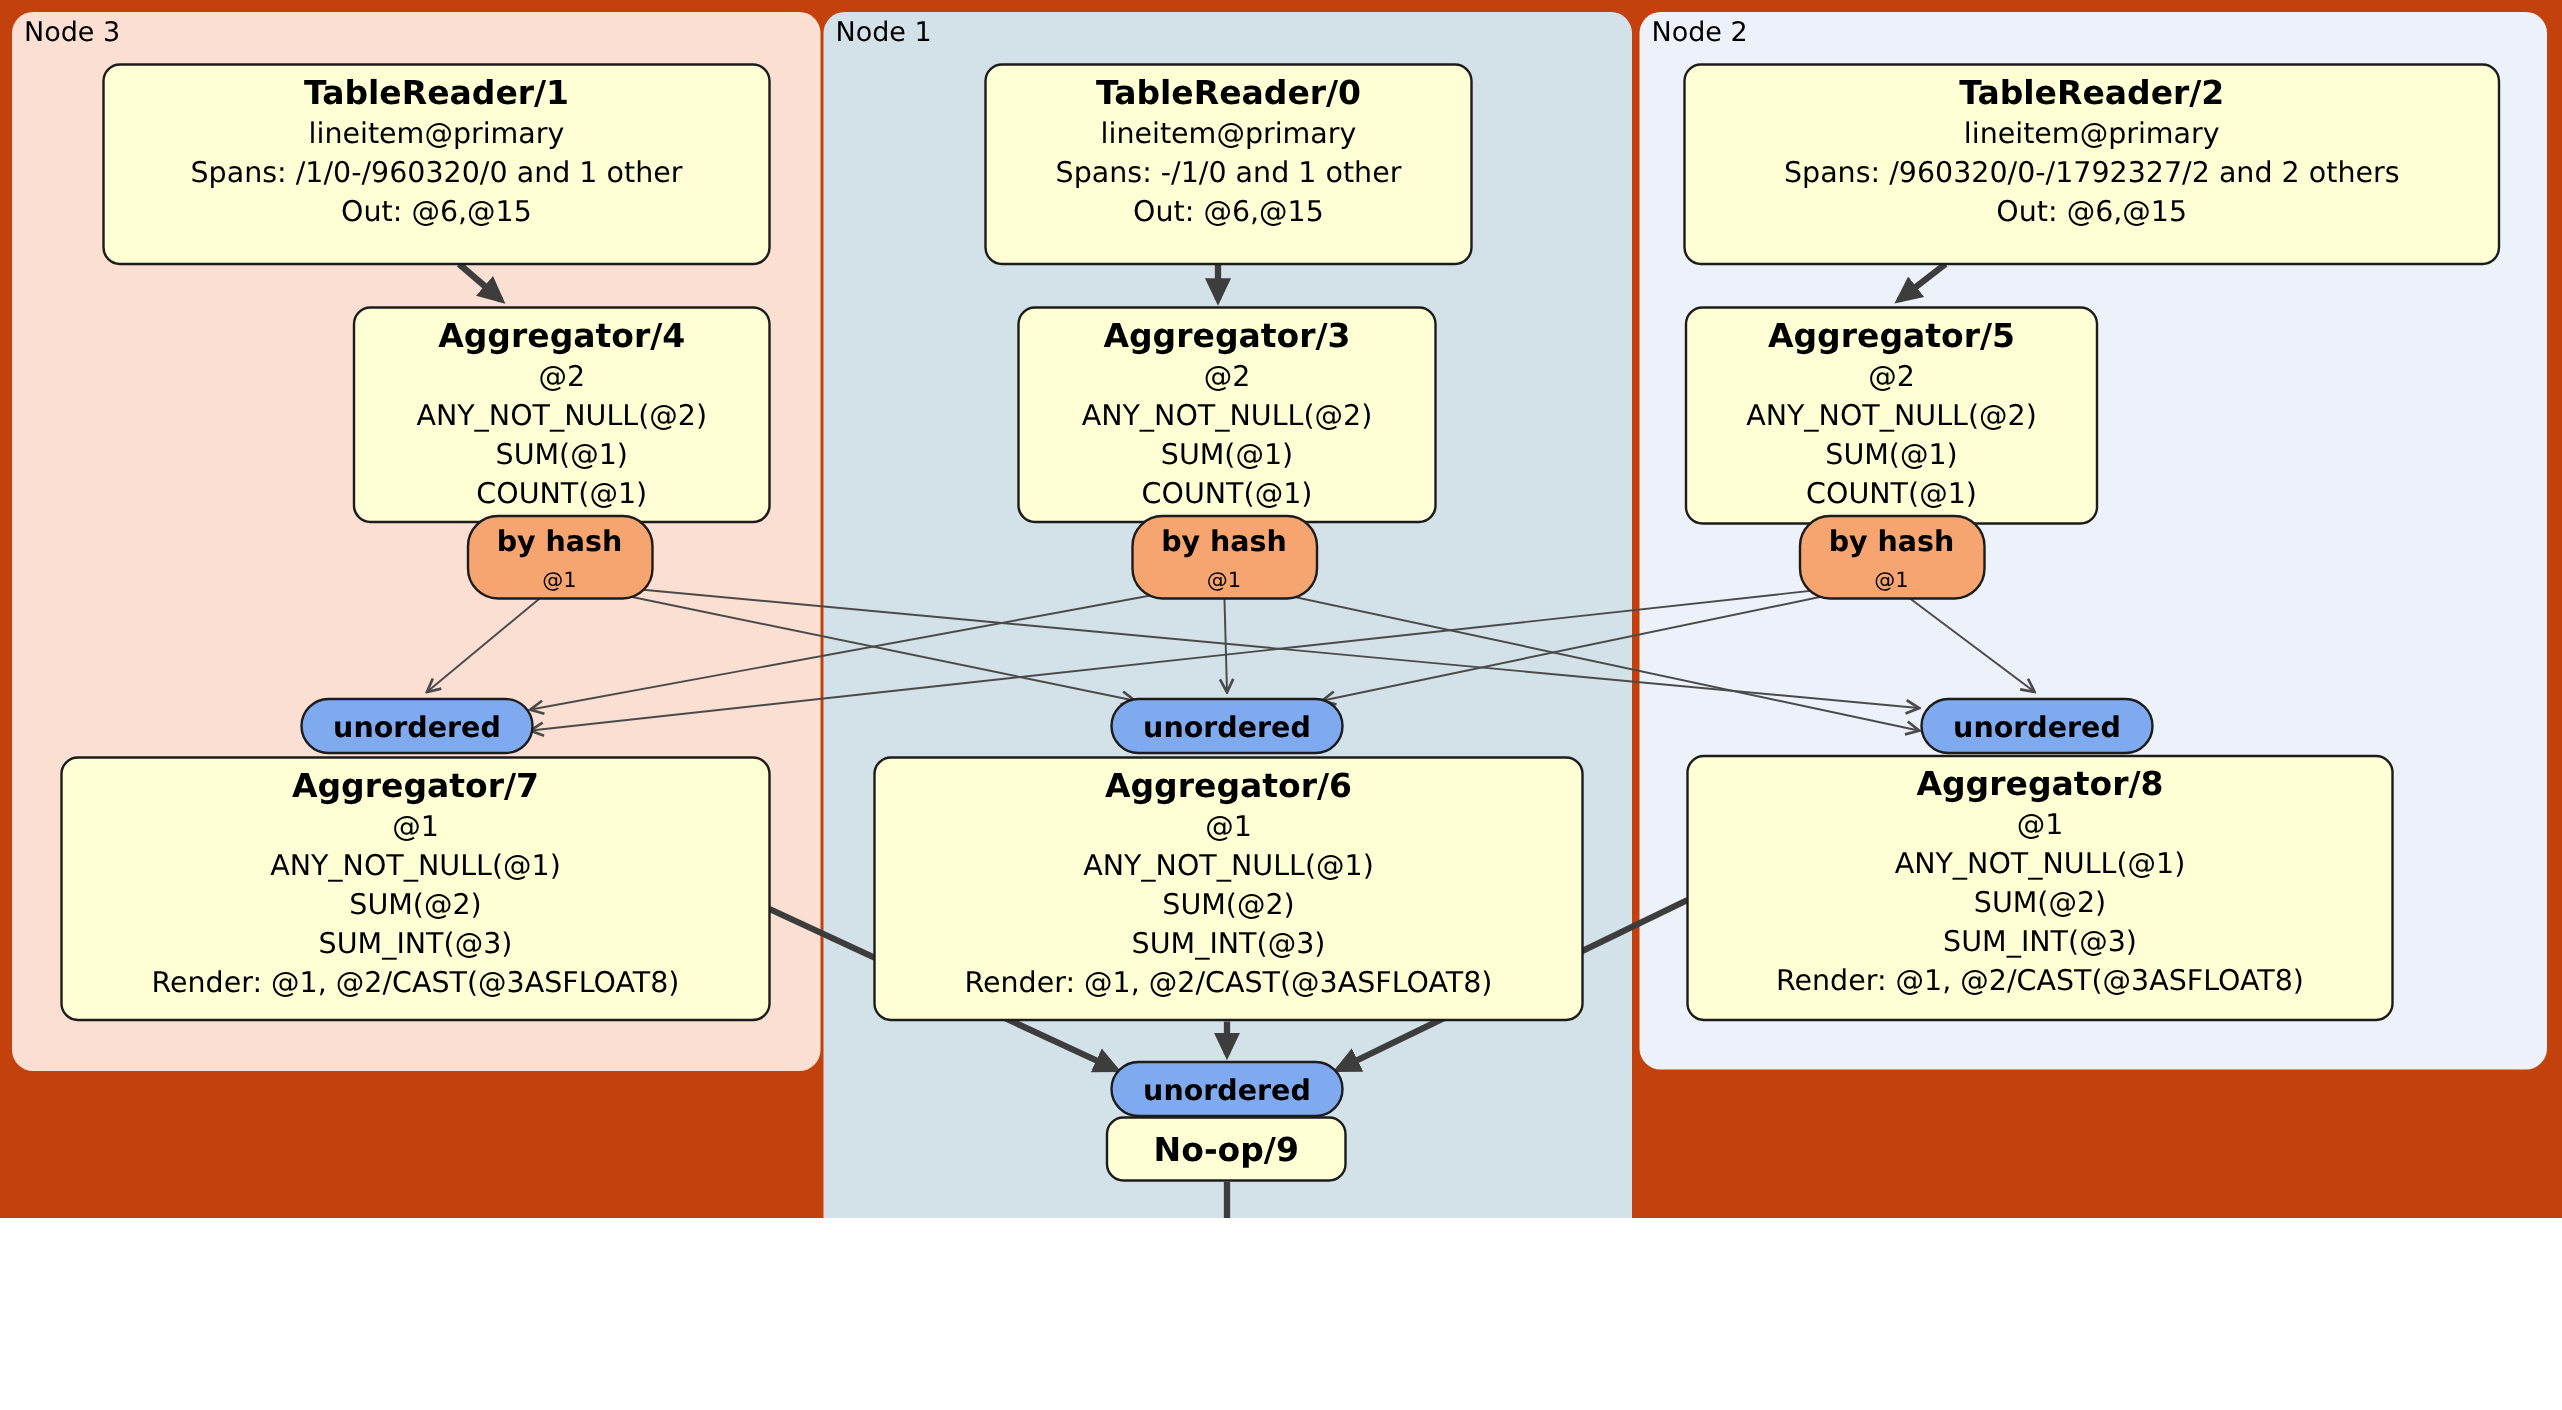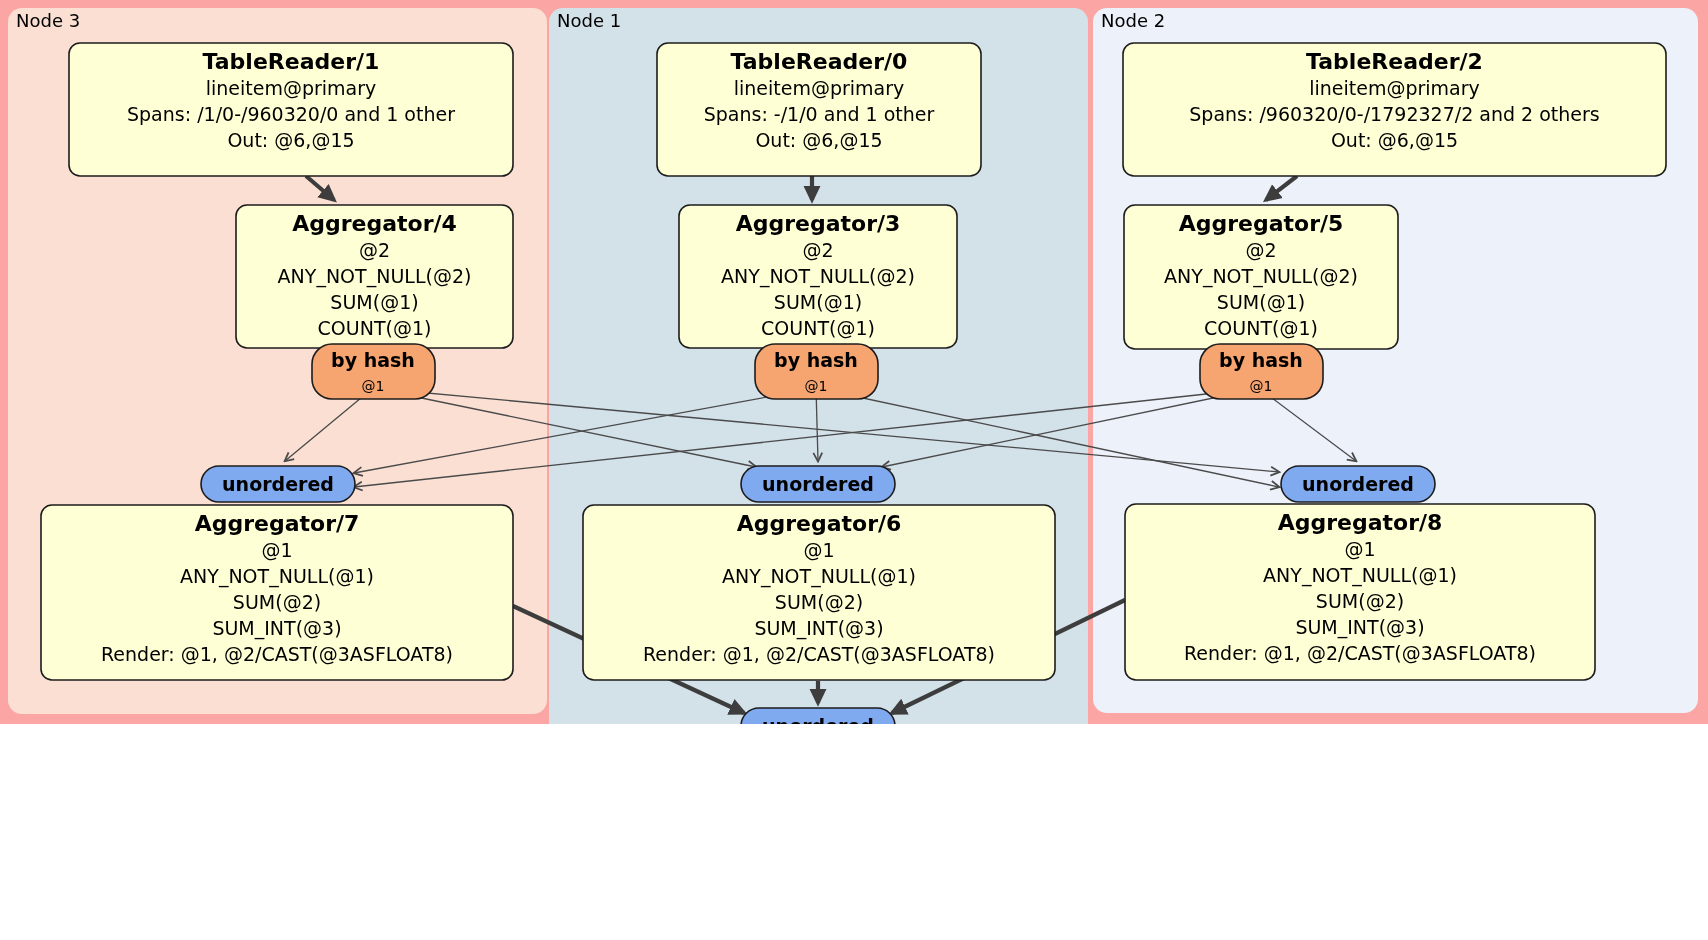--- a/index.html
+++ b/index.html
@@ -1,16 +1,16 @@
 <!DOCTYPE html>
 <html><head>
 <meta charset="utf-8">
 <style>
   html,body{margin:0;padding:0;background:#ffffff;}
-  #stage{position:relative;width:1708px;height:724px;background:#fca5a5;overflow:hidden;}
+  #stage{position:relative;width:1708px;height:812px;background:#c2410c;overflow:hidden;}
   svg{position:absolute;left:0;top:0;}
   text{font-family:"DejaVu Sans","Liberation Sans",sans-serif;fill:#000;}
   .t-node-label{font-size:18px;}
   .t-box-title{font-size:22px;font-weight:700;}
   .t-box-line{font-size:19px;}
   .t-badge{font-size:19px;font-weight:700;}
   .t-badge-sub{font-size:14px;}
   .region{stroke:none;}
   .planbox{stroke-width:1.6;}
   .badge{stroke-width:1.6;}

